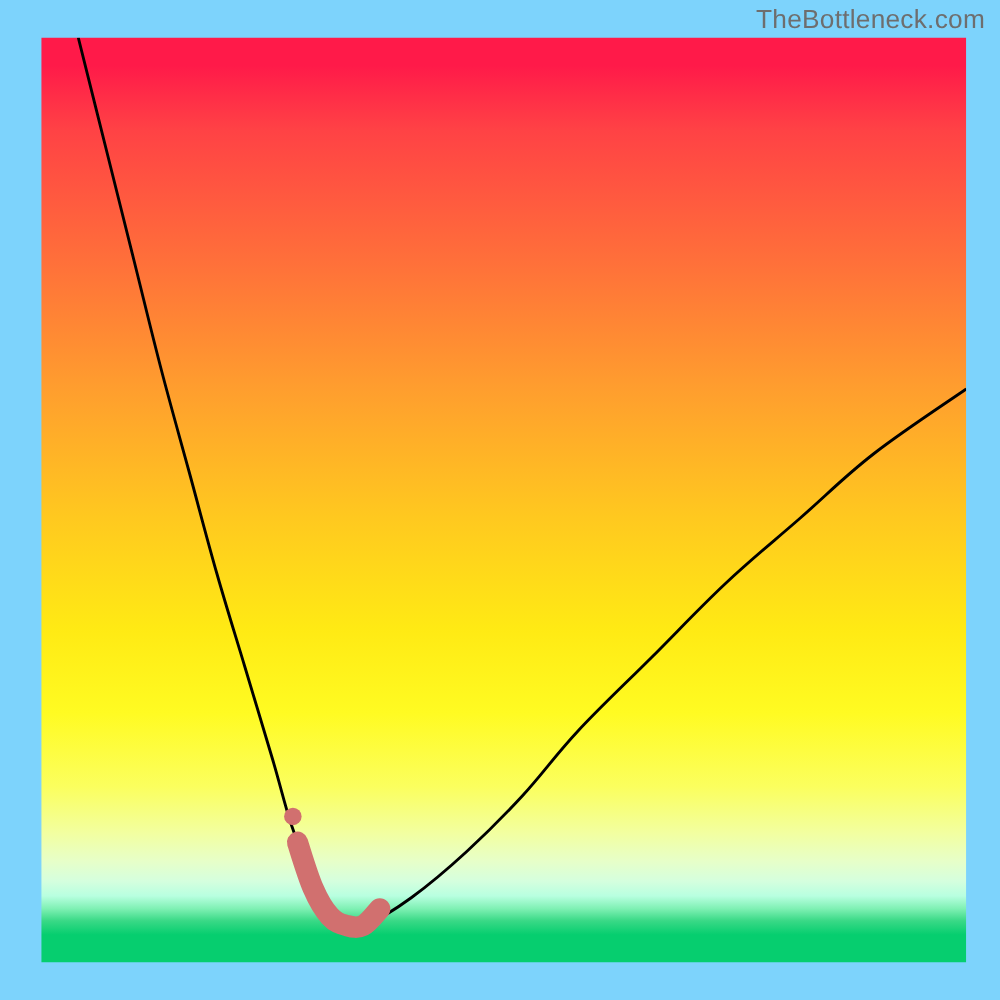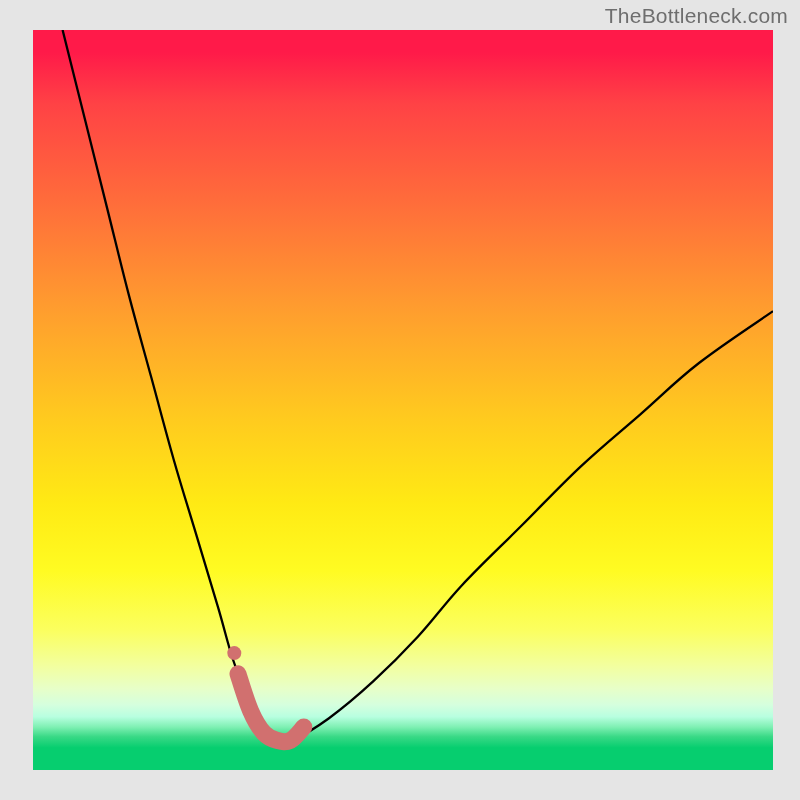--- a/index.html
+++ b/index.html
@@ -8,21 +8,21 @@
     width: 800px;
     height: 800px;
     background: #000;
     overflow: hidden;
     font-family: Arial, Helvetica, sans-serif;
   }
   .frame {
     position: absolute;
     left: 0; top: 0;
     width: 800px; height: 800px;
-    background: #e5e5e5;
+    background: #7dd3fc;
   }
   .watermark {
     position: absolute;
     top: 4px;
     right: 12px;
     color: #6e6e6e;
     font-size: 21px;
     font-weight: 500;
     letter-spacing: 0.2px;
     z-index: 5;

